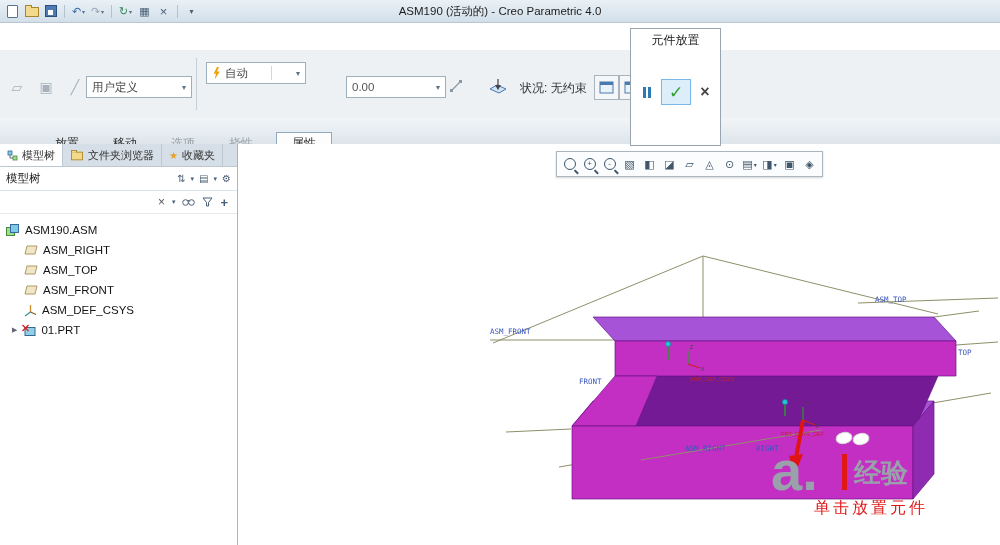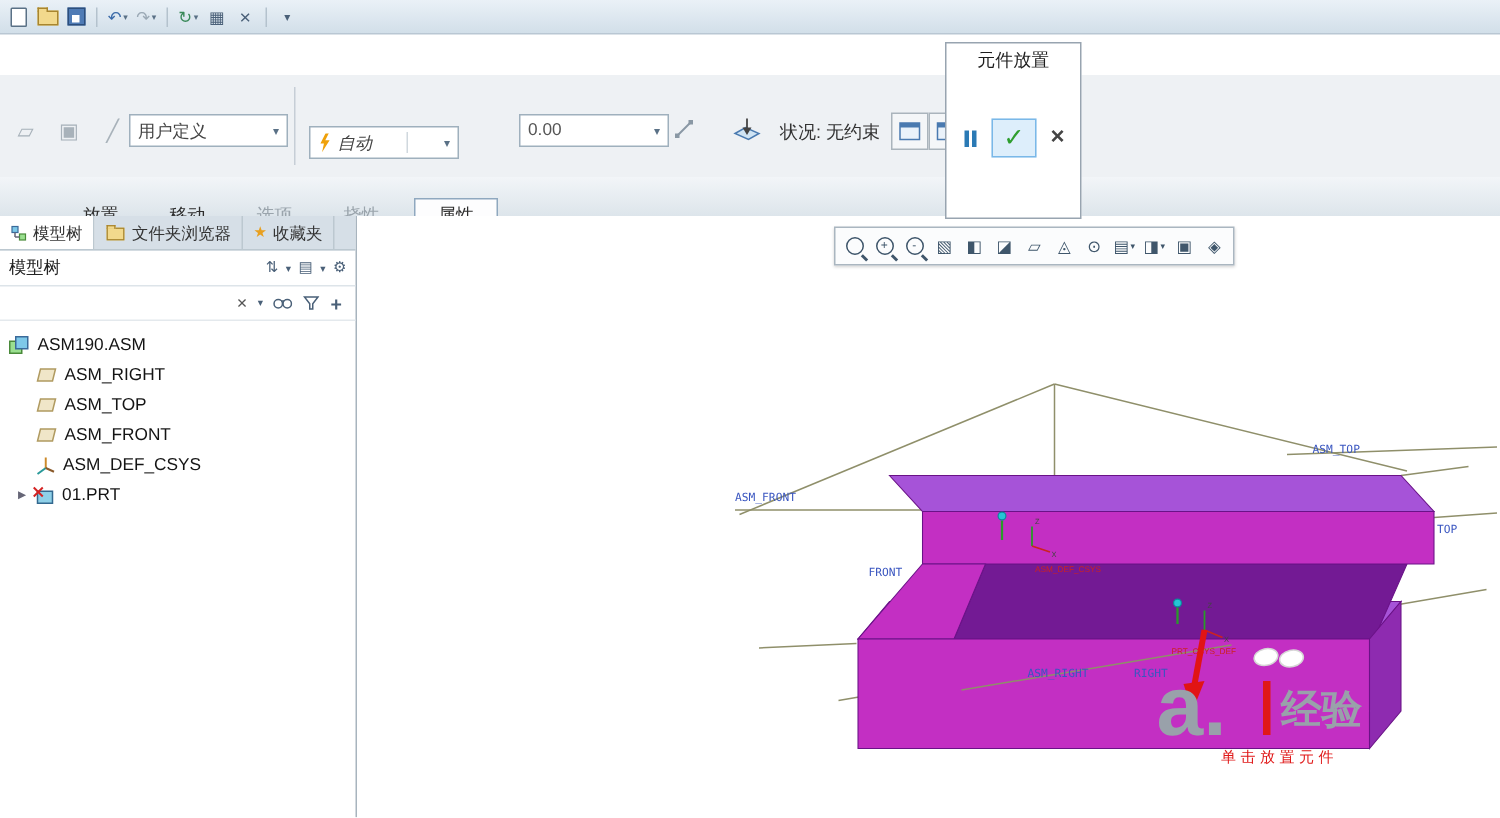--- a/index.html
+++ b/index.html
@@ -85,21 +85,21 @@
   .gbtn{min-width:17px;height:19px;display:flex;align-items:center;justify-content:center;font-size:11px;color:#3f566b;padding:0 1px;}
   .gbtn .cr{font-size:6px;margin-left:1px;}
   .magi{position:relative;width:10px;height:10px;border:1.3px solid #3f566b;border-radius:50%;
     display:flex;align-items:center;justify-content:center;font-size:8px;line-height:8px;color:#3f566b;}
   .magi::after{content:"";position:absolute;right:-4px;bottom:-3px;width:5px;height:1.5px;background:#3f566b;transform:rotate(45deg);}
 
   
   .wm-logo{position:absolute;left:533px;top:294px;font-size:56px;font-weight:bold;color:#99a1aa;z-index:4;}
   .wm-bar{position:absolute;left:604px;top:310px;width:5px;height:36px;background:#e01818;z-index:4;}
   .wm-brand{position:absolute;left:616px;top:311px;font-size:27px;font-weight:bold;color:#99a1aa;z-index:4;}
-  .wm-caption{position:absolute;left:576px;top:354px;font-size:10px;color:#e01818;letter-spacing:3px;z-index:4;}
+  .wm-caption{position:absolute;left:576px;top:354px;font-size:16px;color:#e01818;letter-spacing:3px;z-index:4;}
 </style>
 </head>
 <body>
 
 <div class="app">
 
   <div class="titlebar">
     <div class="tb-icons">
       <span class="mini">
           <span class="ic-page"></span>
@@ -113,35 +113,36 @@
       <span class="tsep"></span>
       <span class="mini" style="color:#3a6aa8;">↶<span class="cr">▾</span></span>
       <span class="mini" style="color:#9aa8b4;">↷<span class="cr">▾</span></span>
       <span class="tsep"></span>
       <span class="mini" style="color:#3a8a5a;">↻<span class="cr">▾</span></span>
       <span class="mini">▦</span>
       <span class="mini" style="font-size:13px;">×</span>
       <span class="tsep"></span>
       <span class="mini" style="font-size:8px;">▾</span>
     </div>
+    <div class="tb-title">ASM190 (活动的) - Creo Parametric 4.0</div>
   </div>
 
 
   <div class="ribbon">
     <div class="rb-icons">
       <span class="rb-ic">▱</span>
       <span class="rb-ic">▣</span>
       <span class="rb-ic">╱</span>
     </div>
     <div class="combo" style="left:86px;top:26px;width:94px;">
       <span>用户定义</span>
       <span class="caret">▾</span>
     </div>
     <div class="vsep" style="left:196px;"></div>
-    <div class="combo" style="left:206px;top:34px;width:88px;font-style:italic;">
+    <div class="combo" style="left:206px;top:12px;width:88px;">
       <span class="bolt"></span>
       <span>自动</span>
       <span class="cdiv"></span>
       <span class="caret">▾</span>
     </div>
     <div class="combo" style="left:346px;top:26px;width:88px;color:#555;">
       <span>0.00</span>
       <span class="caret">▾</span>
     </div>
     <div class="rbtn" style="left:444px;top:24px;">

